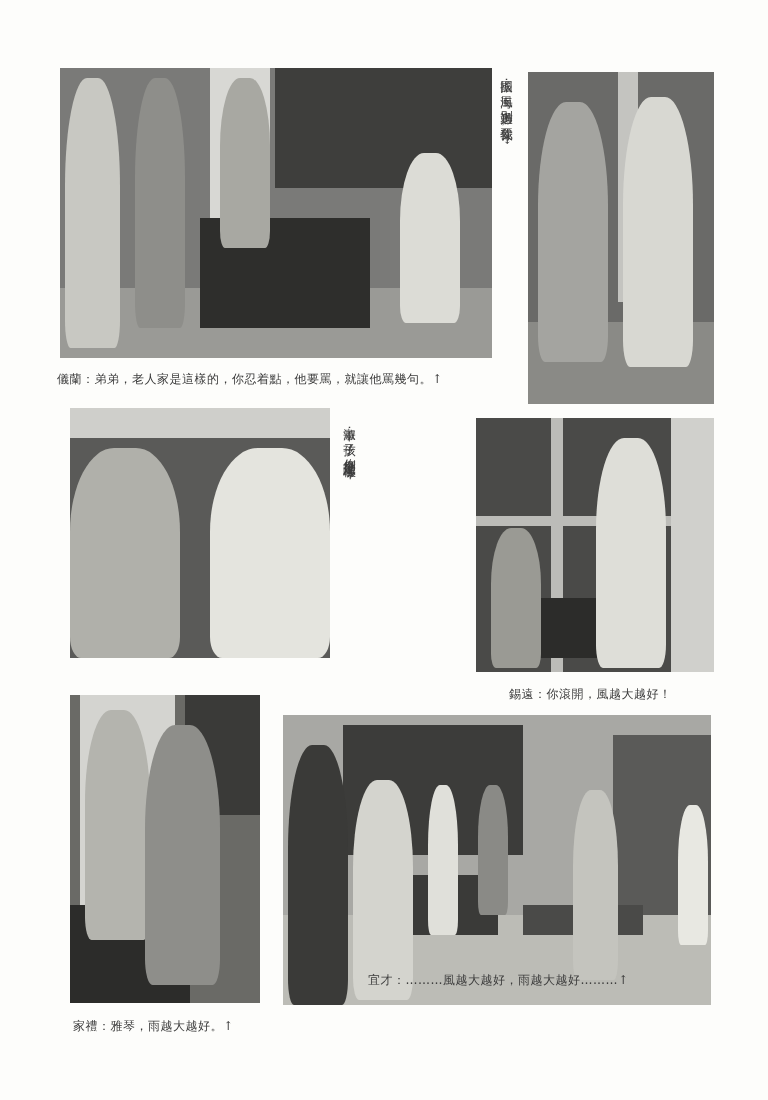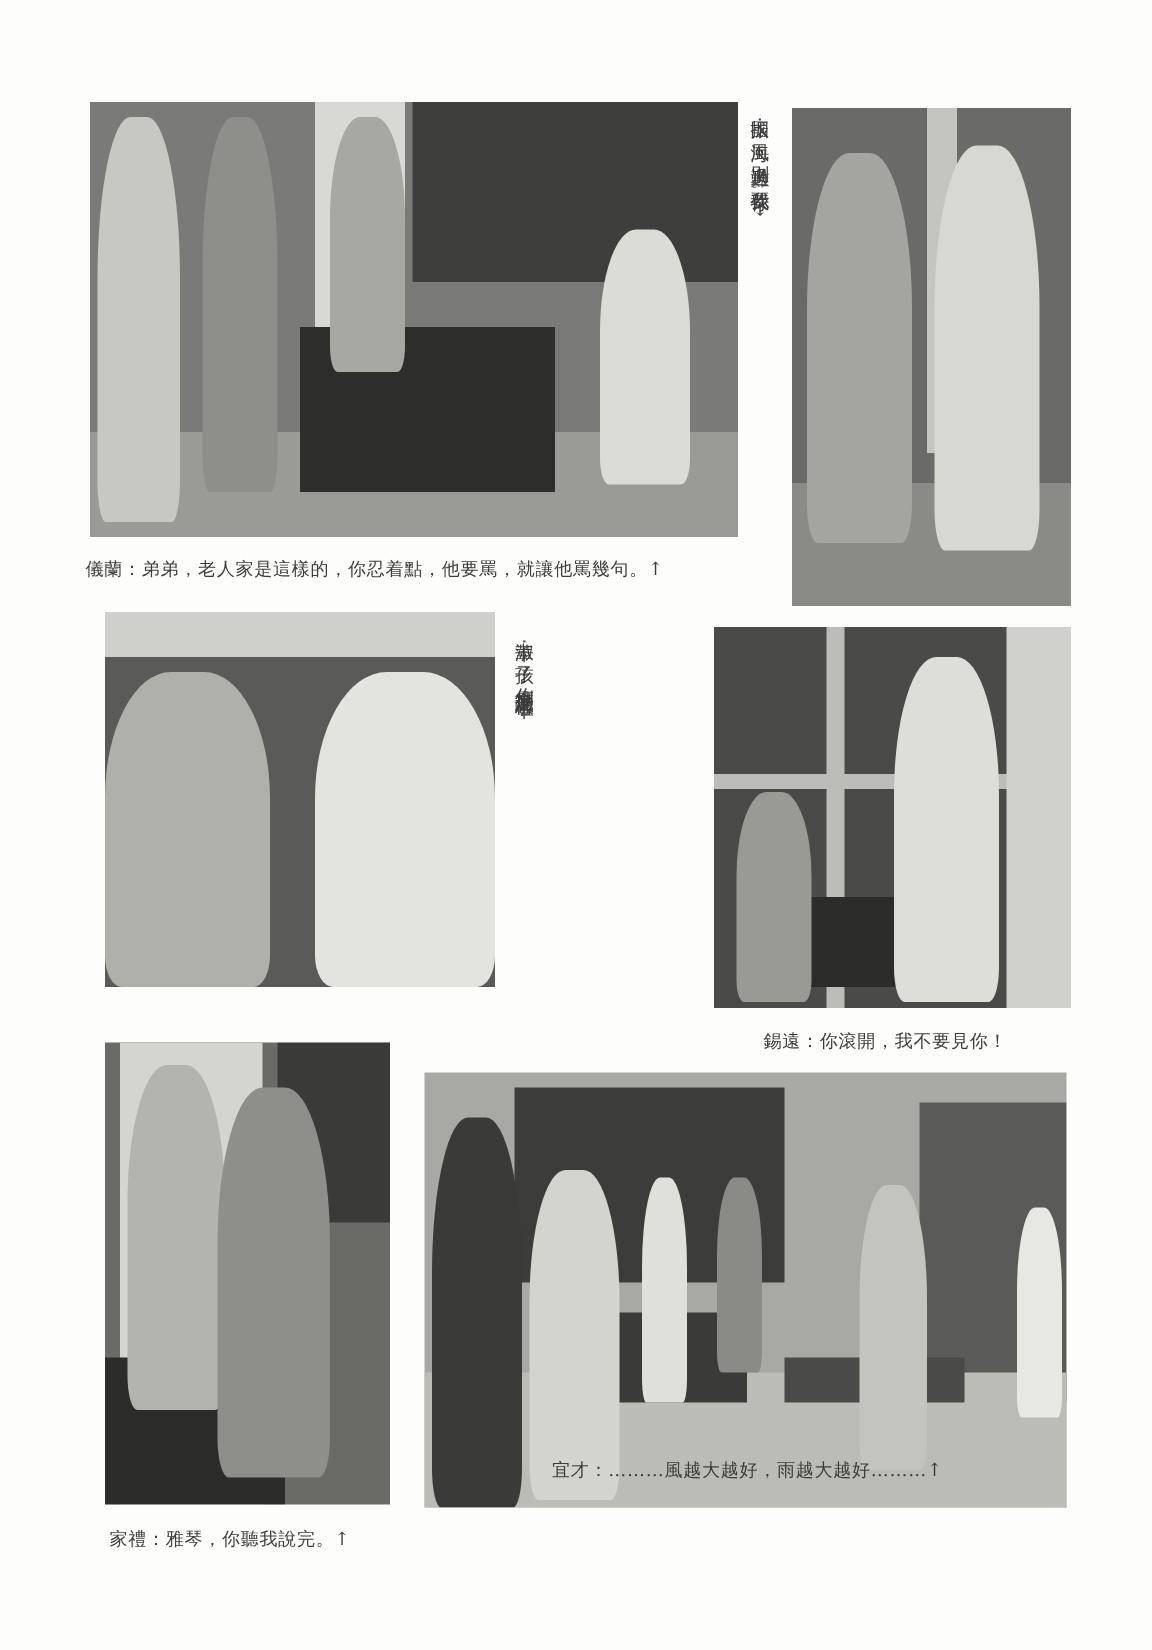--- a/index.html
+++ b/index.html
@@ -41,30 +41,30 @@
 <div class="vcap" style="left:343px;top:418px;">淑華：孩子，你倒底是怎樣啦！←</div>
 
 <div class="photo" style="left:476px;top:418px;width:238px;height:254px;background:#4a4a48;">
   <div class="shade" style="left:75px;top:0;width:12px;height:254px;background:#bcbcb8;"></div>
   <div class="shade" style="left:0;top:98px;width:238px;height:10px;background:#bcbcb8;"></div>
   <div class="shade" style="left:195px;top:0;width:43px;height:254px;background:#d0d0cc;"></div>
   <div class="shade" style="left:20px;top:180px;width:150px;height:60px;background:#2c2c2a;"></div>
   <div class="fig" style="left:120px;top:20px;width:70px;height:230px;background:#dedeD8;"></div>
   <div class="fig" style="left:15px;top:110px;width:50px;height:140px;background:#9a9a94;"></div>
 </div>
-<div class="cap" style="left:509px;top:686px;">錫遠：你滾開，我不要見你！</div>
+<div class="cap" style="left:509px;top:686px;">錫遠：你滾開，風越大越好！</div>
 
 <div class="photo" style="left:70px;top:695px;width:190px;height:308px;background:#6a6a66;">
   <div class="shade" style="left:10px;top:0;width:95px;height:308px;background:#d4d4d0;"></div>
   <div class="shade" style="left:115px;top:0;width:75px;height:120px;background:#3a3a38;"></div>
   <div class="shade" style="left:0;top:210px;width:120px;height:98px;background:#2c2c2a;"></div>
   <div class="fig" style="left:15px;top:15px;width:65px;height:230px;background:#b4b4ae;"></div>
   <div class="fig" style="left:75px;top:30px;width:75px;height:260px;background:#8e8e8a;"></div>
 </div>
-<div class="cap" style="left:73px;top:1018px;">家禮：雅琴，你聽我說完。↑</div>
+<div class="cap" style="left:73px;top:1018px;">家禮：雅琴，雨越大越好。↑</div>
 
 <div class="photo" style="left:283px;top:715px;width:428px;height:290px;background:#a8a8a4;">
   <div class="shade" style="left:60px;top:10px;width:180px;height:130px;background:#3c3c3a;"></div>
   <div class="shade" style="left:330px;top:20px;width:98px;height:200px;background:#5a5a58;"></div>
   <div class="shade" style="left:0;top:200px;width:428px;height:90px;background:#bcbcb6;"></div>
   <div class="shade" style="left:115px;top:160px;width:100px;height:60px;background:#3a3a38;"></div>
   <div class="shade" style="left:240px;top:190px;width:120px;height:30px;background:#4a4a48;"></div>
   <div class="fig" style="left:5px;top:30px;width:60px;height:260px;background:#3a3a38;"></div>
   <div class="fig" style="left:70px;top:65px;width:60px;height:220px;background:#d4d4ce;"></div>
   <div class="fig" style="left:145px;top:70px;width:30px;height:150px;background:#e0e0da;"></div>

